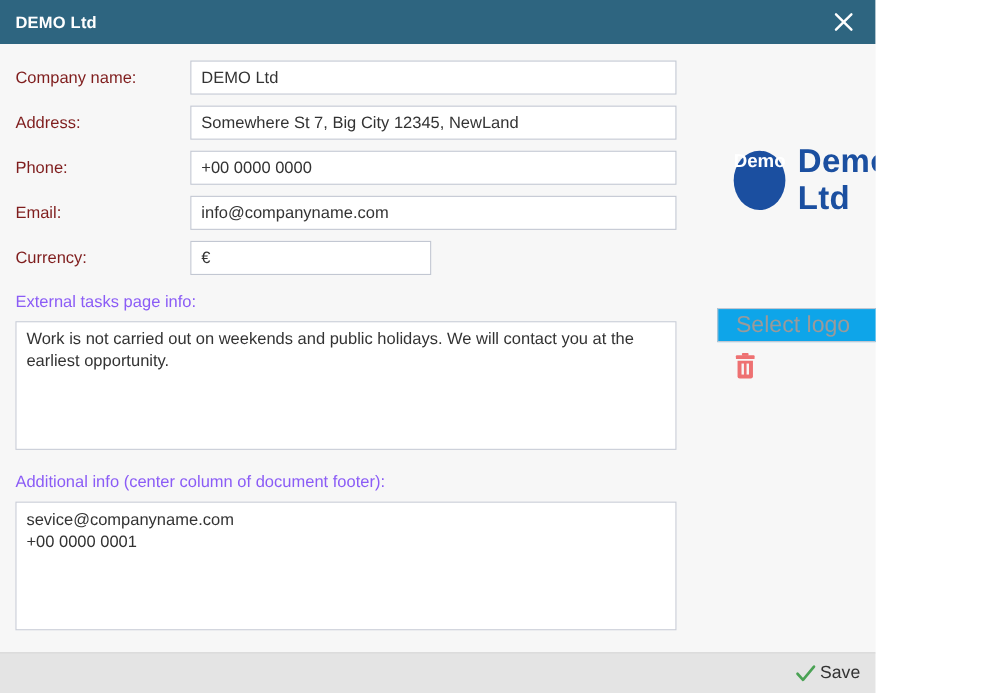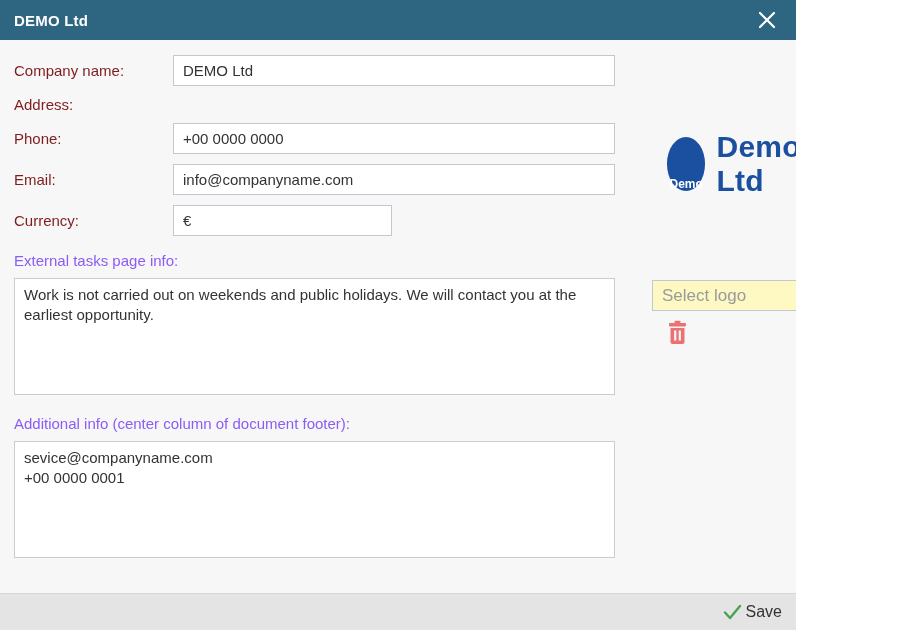--- a/index.html
+++ b/index.html
@@ -38,35 +38,35 @@
     font-family: "Liberation Sans", sans-serif; font-size: 15px; color: #333;
     padding: 6px 9px; resize: none; outline: none; line-height: 1.3;
   }
   
   .logo-preview {
     position: absolute; left: 667px; top: 130px;
     display: flex; align-items: center; cursor: default;
   }
   .logo-circle {
     width: 54px; height: 54px; border-radius: 50%; background: #1b4fa0;
-    display: flex; align-items: flex-end; justify-content: center;
-    color: #fff; font-size: 12px; font-weight: bold;
+    display: flex; align-items: flex-start; justify-content: center;
+    color: #fff; font-size: 17px; font-weight: bold;
   }
   .logo-wordmark {
     margin-left: 11px; font-size: 30px; font-weight: bold; color: #1b4fa0;
     letter-spacing: 0.3px;
   }
   .select-logo-row {
     position: absolute; left: 652px; top: 280px;
     display: flex; align-items: center;
   }
   .select-logo-input {
-    width: 181px; height: 31px; border: 1px solid #c2c7d2; background: #fef9c3;
-    font-family: "Liberation Sans", sans-serif; font-size: 17px; color: #333;
-    padding: 0 9px; outline: none;
+    width: 181px; height: 31px; border: 1px solid #c2c7d2; background: #0ea5e9;
+    font-family: "Liberation Sans", sans-serif; font-size: 21px; color: #333;
+    padding: 0 16px; outline: none;
   }
   .select-logo-input::placeholder { color: #9a9a9a; opacity: 1; }
   .folder-btn { margin-left: 10px; cursor: pointer; display: flex; align-items: center; }
   .trash-btn {
     position: absolute; left: 667px; top: 320px; cursor: pointer;
     display: inline-flex;
   }
   
   .dlg-footer {
     position: absolute; left: 0; right: 0; bottom: 0; height: 37px;
@@ -96,20 +96,21 @@
 
   <div class="form-col">
 
     <div class="form-row">
       <label>Company name:</label>
       <input class="txt-input" type="text" value="DEMO Ltd" style="">
     </div>
 
     <div class="form-row">
       <label>Address:</label>
+      <input class="txt-input" type="text" value="Somewhere St 7, Big City 12345, NewLand" style="">
     </div>
 
     <div class="form-row">
       <label>Phone:</label>
       <input class="txt-input" type="text" value="+00 0000 0000" style="">
     </div>
 
     <div class="form-row">
       <label>Email:</label>
       <input class="txt-input" type="text" value="info@companyname.com" style="">

